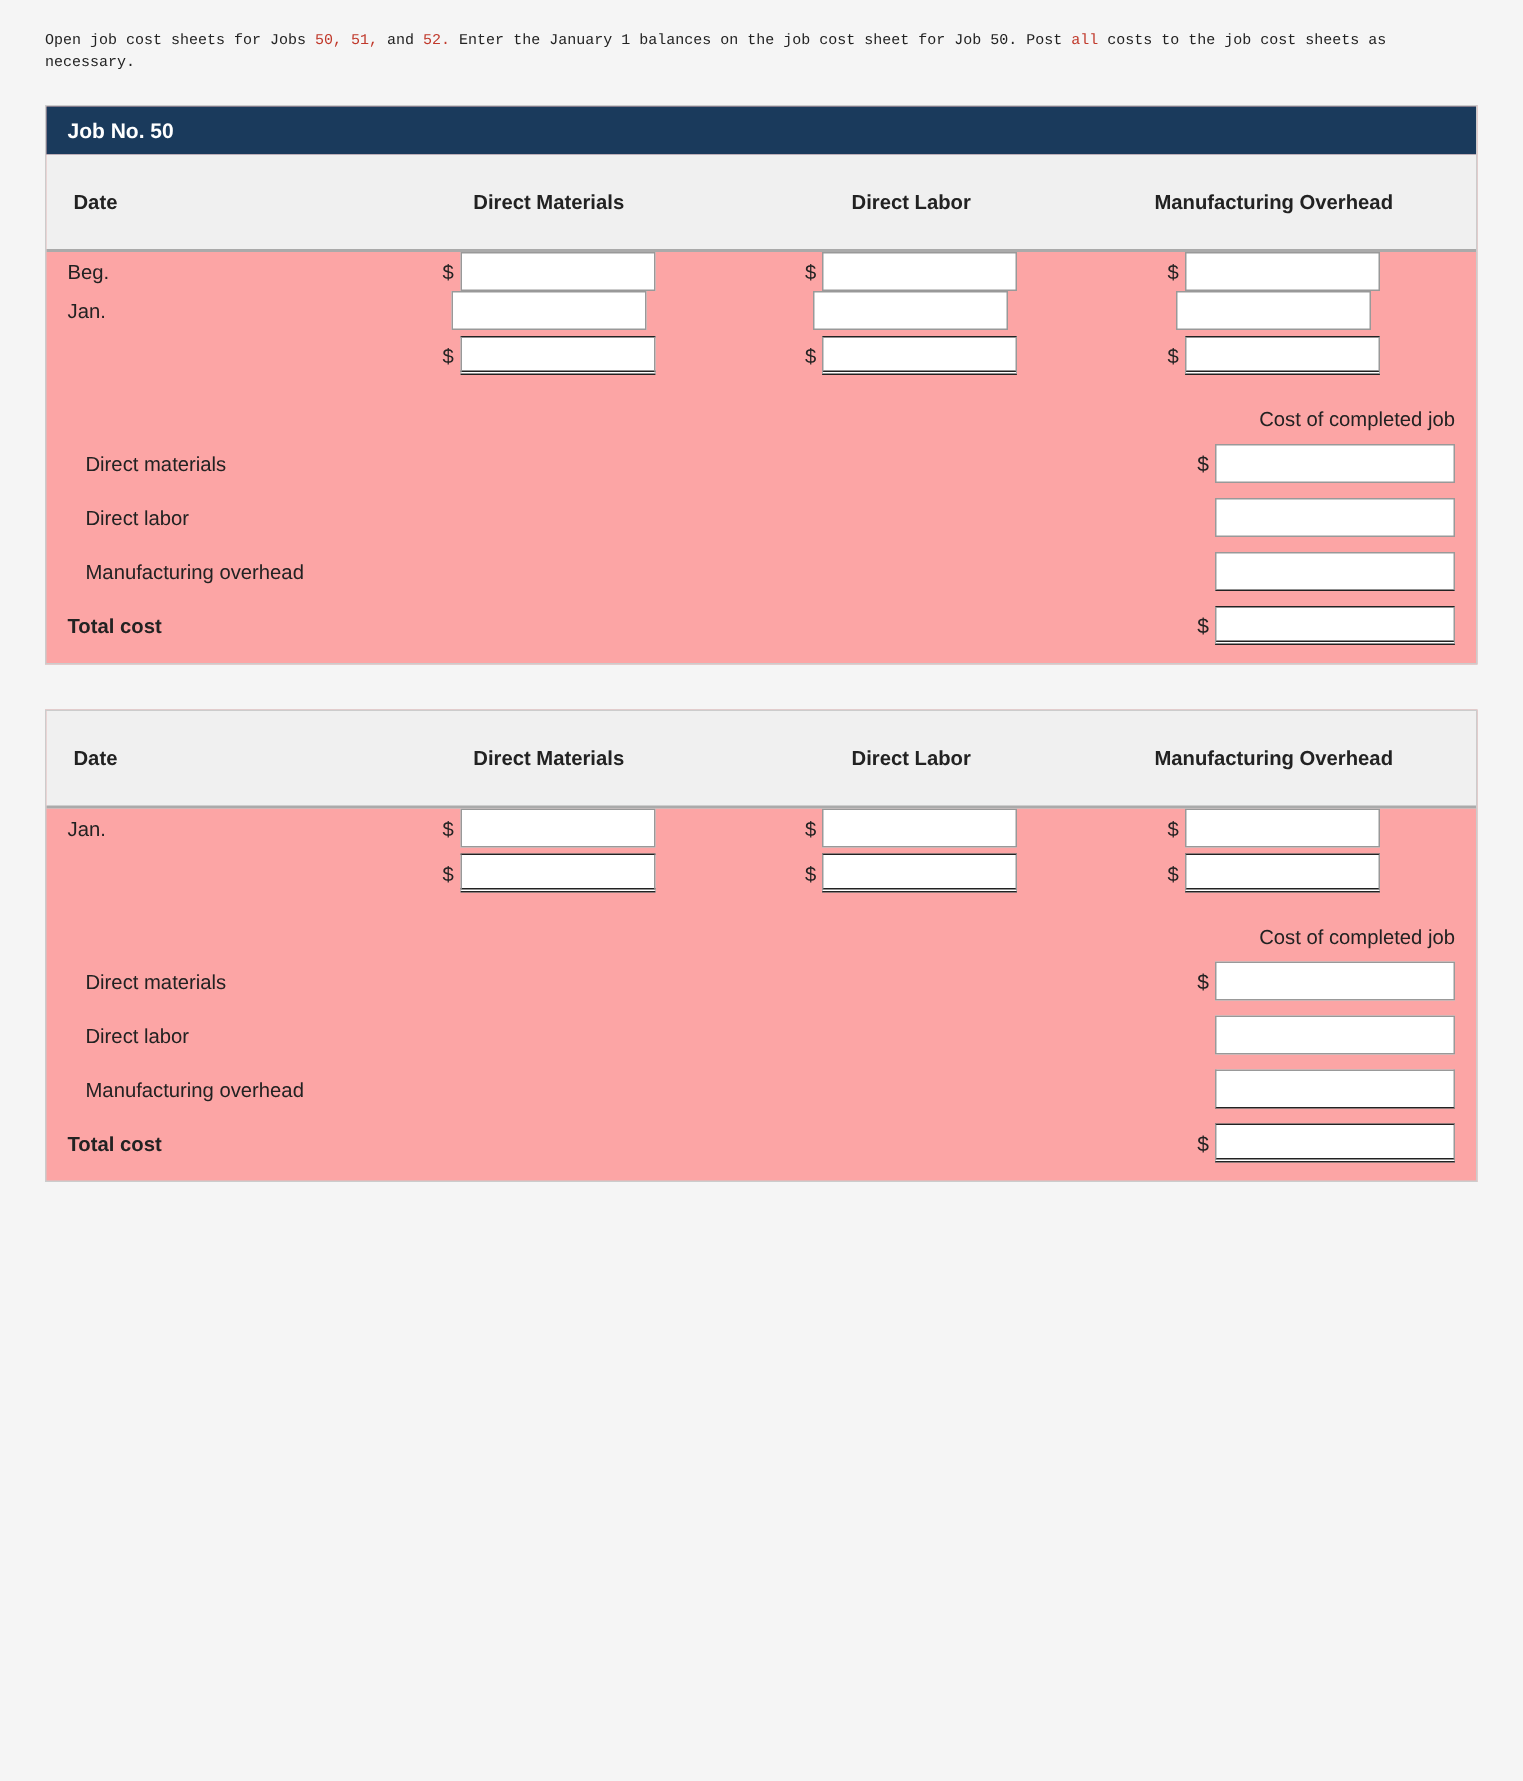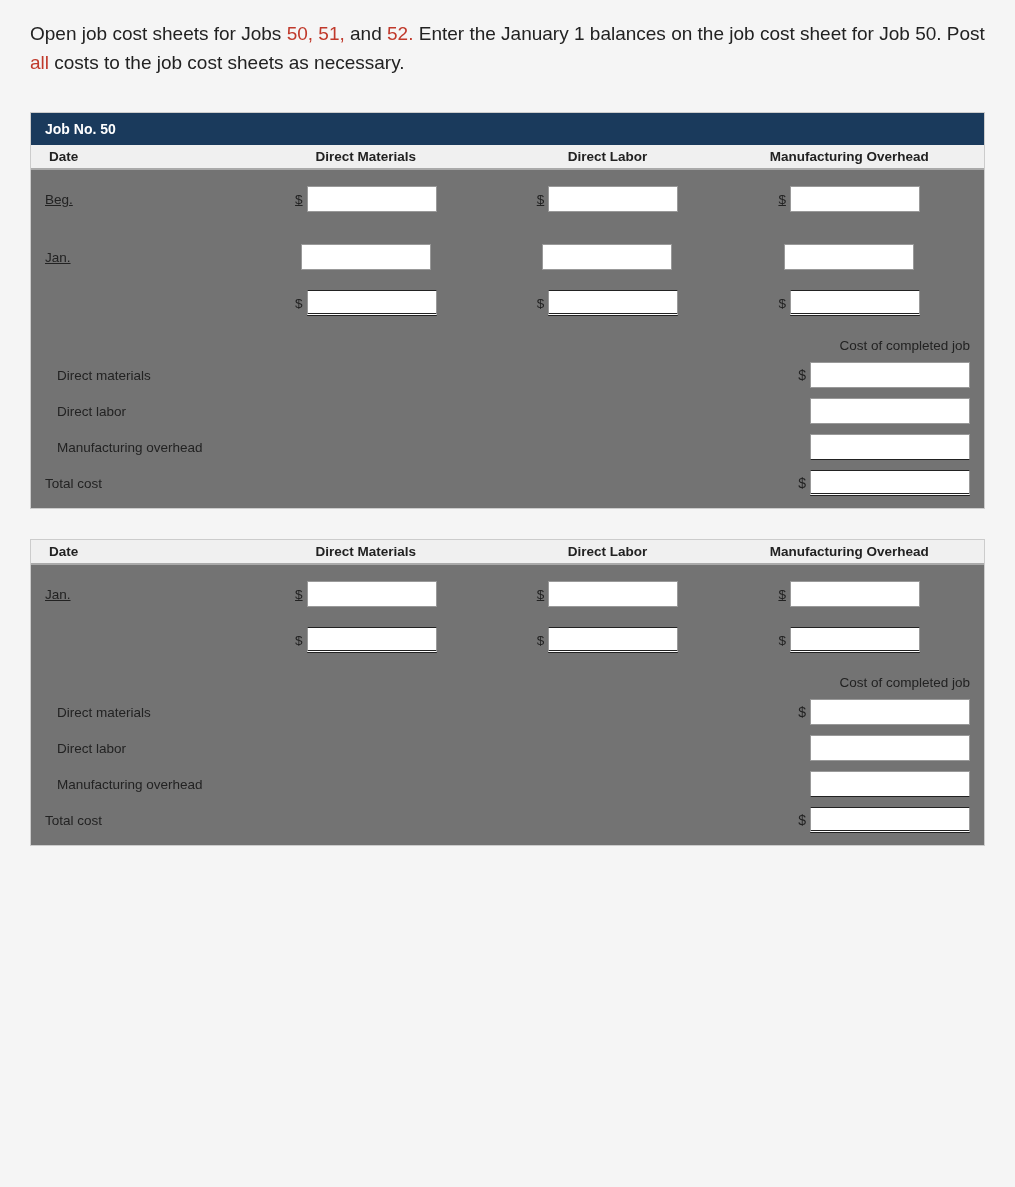--- a/index.html
+++ b/index.html
@@ -4,56 +4,56 @@
   <style>
     * { box-sizing: border-box; margin: 0; padding: 0; }
     body {
       font-family: Arial, sans-serif;
       font-size: 14px;
       background: #f5f5f5;
       color: #222;
       padding: 20px 30px;
     }
     .instructions {
-      margin-bottom: 35px;
+      margin-bottom: 20px;
       line-height: 1.5;
-      font-size: 19px;
+      font-size: 10px;
+      font-family: Liberation Mono, monospace;
     }
     .instructions span.highlight {
       color: #c0392b;
     }
     .job-section {
-      background: #737373;
+      background: #fca5a5;
       border: 1px solid #ccc;
       margin-bottom: 30px;
     }
     .job-header {
       background: #1a3a5c;
       color: #fff;
       font-weight: bold;
       font-size: 14px;
       padding: 8px 14px;
     }
     .col-headers {
       display: grid;
       grid-template-columns: 200px 1fr 1fr 1fr;
       border-bottom: 2px solid #aaa;
       background: #f0f0f0;
-      padding: 2px 14px;
+      padding: 22px 14px;
       font-weight: bold;
       font-size: 13.5px;
     }
     .col-headers > div { padding: 2px 4px; }
     .col-headers > div:not(:first-child) { text-align: center; }
     .data-row {
       display: grid;
       grid-template-columns: 200px 1fr 1fr 1fr;
-      padding: 16px 14px;
-      align-items: center;
-      text-decoration: underline;
+      padding: 0 14px;
+      align-items: center;
     }
     .data-row .label { font-size: 13.5px; }
     .input-cell {
       display: flex;
       align-items: center;
       justify-content: center;
       gap: 4px;
     }
     .input-cell .dollar { font-size: 13.5px; }
     .input-cell input[type="text"] {
@@ -107,21 +107,21 @@
       outline: none;
     }
     .cost-total-row {
       display: grid;
       grid-template-columns: 1fr 260px;
       padding: 5px 14px 12px;
       align-items: center;
     }
     .cost-total-label {
       font-size: 13.5px;
-      font-weight: normal;
+      font-weight: bold;
     }
     .cost-total-input {
       display: flex;
       align-items: center;
       gap: 4px;
       justify-content: flex-end;
     }
     .cost-total-input input[type="text"] {
       border-top: 1px solid #222;
       border-bottom: 3px double #222;

